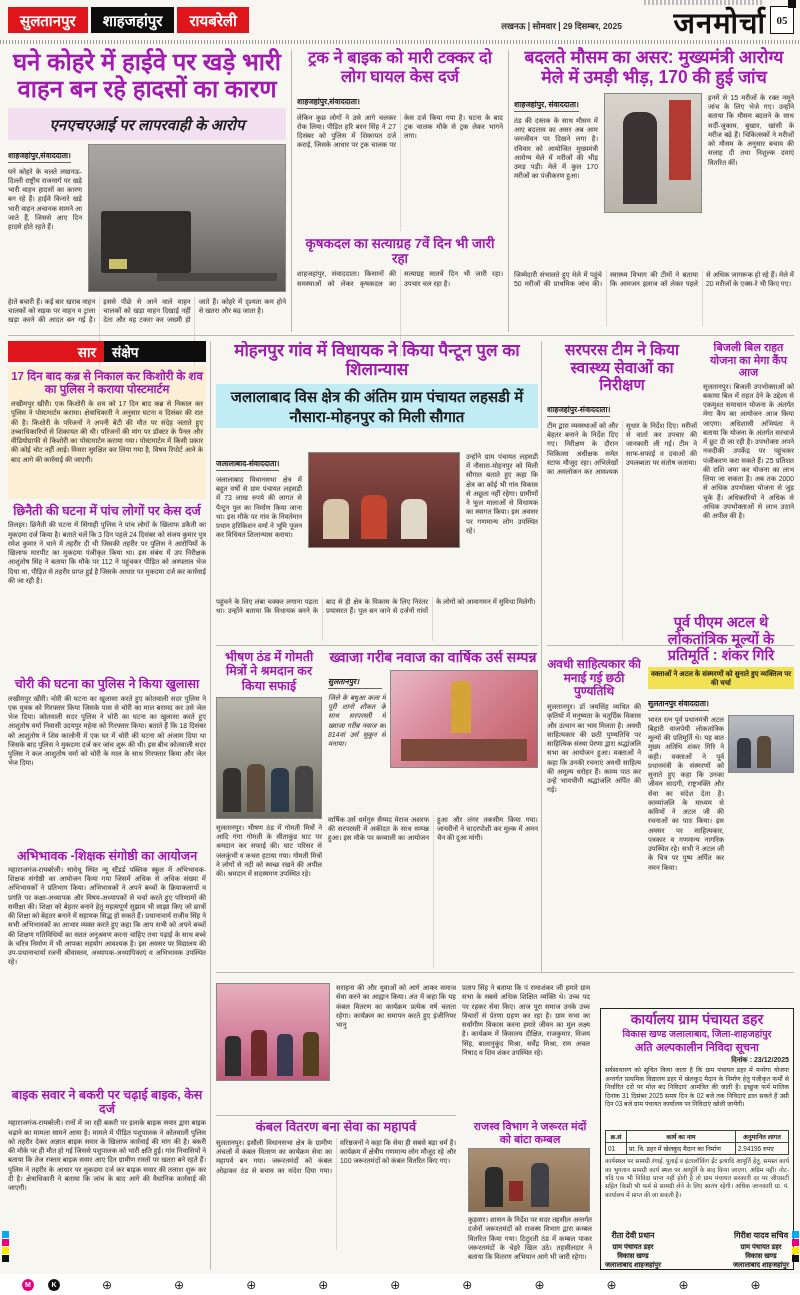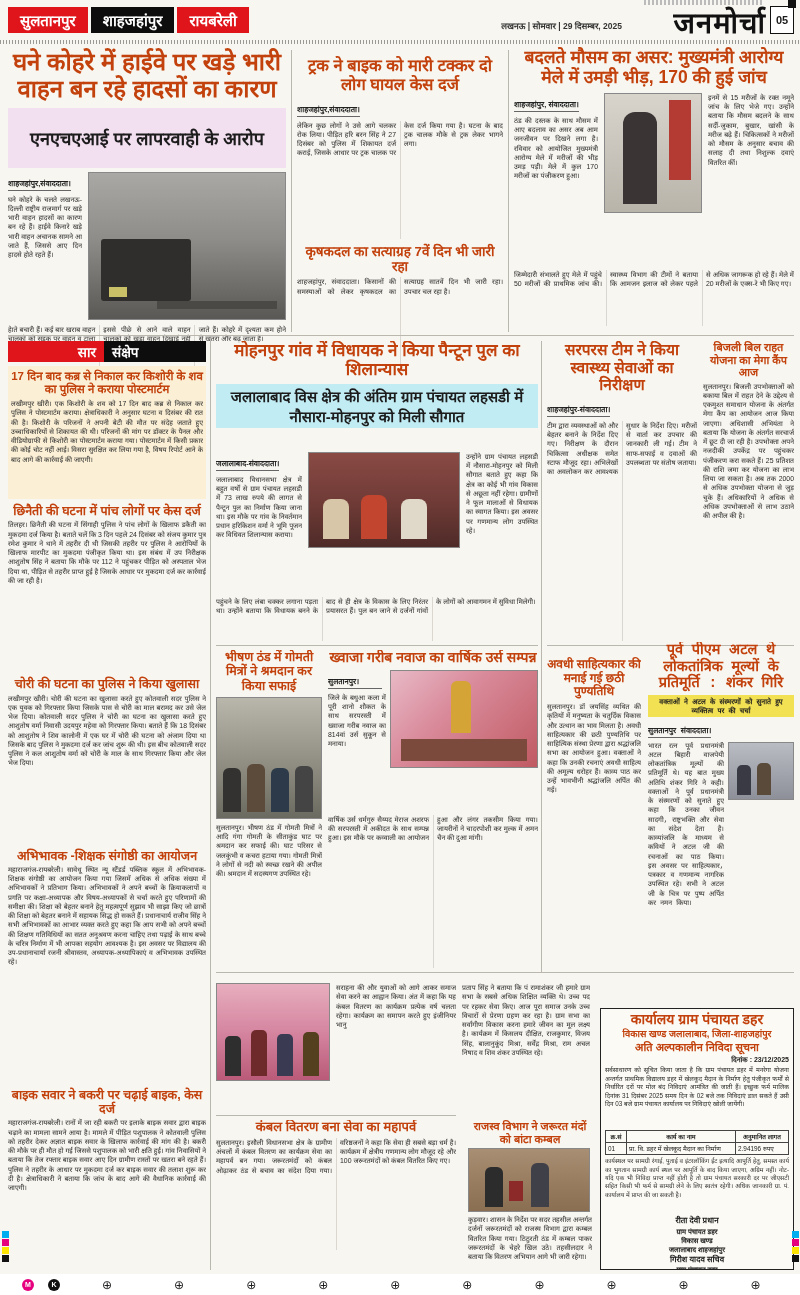--- a/index.html
+++ b/index.html
@@ -1,19 +1,19 @@
 <!DOCTYPE html>
 <html lang="hi"><head>
 <meta charset="utf-8">
 <style>
   html,body{margin:0;padding:0;background:#e8e8e4;}
   .page{position:relative;width:800px;height:1295px;margin:0 auto;background:#f7f6f0;
         font-family:"Liberation Sans","DejaVu Sans",sans-serif;color:#1c1c1c;overflow:hidden;}
   .abs{position:absolute;}
-  .hl{font-weight:700;text-align:center;color:#c2410c;line-height:1.14;}
+  .hl{font-weight:700;text-align:center;color:#a21caf;line-height:1.14;}
   .body{font-size:6.9px;line-height:1.34;text-align:justify;color:#2b2b2b;overflow:hidden;}
   .byline{font-size:7.6px;font-weight:700;color:#222;border-bottom:1px solid #666;
           padding-bottom:2px;margin-bottom:4px;display:inline-block;}
   .cols2{column-count:2;column-gap:8px;column-rule:1px solid #d9d7d0;}
   .cols3{column-count:3;column-gap:8px;column-rule:1px solid #d9d7d0;}
   .vr{position:absolute;width:1px;background:#b9b7ae;}
   .hr{position:absolute;height:1px;background:#b9b7ae;}
   .photo{position:relative;overflow:hidden;border:1px solid #888;}
   .citybox{display:inline-block;color:#fff;font-weight:700;font-size:15px;
            padding:3px 12px;margin-right:3px;}
@@ -30,45 +30,45 @@
 <body>
 
 <div class="page">
 
   <div class="abs" style="left:8px;top:7px;">
     <span class="citybox" style="background:#e0151b;">सुलतानपुर</span><span class="citybox" style="background:#0d0d0d;">शाहजहांपुर</span><span class="citybox" style="background:#e0151b;">रायबरेली</span>
   </div>
   <div class="abs" style="right:178px;top:20px;font-size:8.5px;font-weight:700;color:#333;">लखनऊ | सोमवार | 29 दिसम्बर, 2025</div>
   <div class="abs" style="right:34px;top:2px;font-size:29px;font-weight:700;letter-spacing:1px;color:#111;">जनमोर्चा</div>
   <div class="abs" style="right:36px;top:0;width:120px;height:5px;background:repeating-linear-gradient(90deg,#bbb 0 2px,transparent 2px 4px);"></div>
-  <div class="abs" style="right:6px;top:6px;width:22px;height:26px;border:1.5px solid #111;text-align:center;font-size:11px;font-weight:700;line-height:26px;background:#fff;">05</div>
+  <div class="abs" style="right:6px;top:6px;width:22px;height:26px;border:1.5px solid #111;text-align:center;font-size:11px;font-weight:700;line-height:26px;background:#fff;font-family:Liberation Serif, serif;">05</div>
   <div class="abs" style="right:4px;top:0;width:8px;height:8px;background:#111;"></div>
   <div class="abs" style="left:0;top:40px;width:800px;height:4px;background:repeating-linear-gradient(90deg,#9a9a94 0 1px,transparent 1px 3px);"></div>
 
   <div class="abs" style="left:8px;top:48px;width:278px;">
     <div class="hl" style="font-size:24px;">घने कोहरे में हाईवे पर खड़े भारी वाहन बन रहे हादसों का कारण</div>
-    <div class="subbar" style="background:#f2dff0;font-size:18px;margin:5px 0 4px 0;padding:18px 0;">एनएचएआई पर लापरवाही के आरोप</div>
+    <div class="subbar" style="background:#f2dff0;font-size:15px;margin:5px 0 4px 0;padding:6px 0;font-style:italic;">एनएचएआई पर लापरवाही के आरोप</div>
     <div style="overflow:hidden;">
       <div style="float:left;width:74px;">
         <span class="byline">शाहजहांपुर,संवाददाता।</span>
         <div class="body" style="height:118px;">घने कोहरे के चलते लखनऊ-दिल्ली राष्ट्रीय राजमार्ग पर खड़े भारी वाहन हादसों का कारण बन रहे हैं। हाईवे किनारे खड़े भारी वाहन अचानक सामने आ जाते हैं, जिससे आए दिन हादसे होते रहते हैं।</div>
       </div>
       <div class="photo" style="float:right;width:196px;height:146px;background:linear-gradient(180deg,#a9a8a4 0%,#8e8d89 45%,#595854 100%);">
         <div style="position:absolute;left:12px;bottom:18px;width:90px;height:62px;background:#2f2e2c;border-radius:3px;"></div>
         <div style="position:absolute;left:20px;bottom:22px;width:18px;height:10px;background:#c9c068;"></div>
         <div style="position:absolute;right:8px;bottom:10px;width:120px;height:8px;background:#4a4946;"></div>
       </div>
     </div>
     <div class="body cols3" style="margin-top:5px;height:106px;">हेाते बचारी हैं। कई बार खराब वाहन चालकों को सड़क पर वाहन व ट्राला खड़ा करने की आदत बन गई है। इससे पीछे से आने वाले वाहन चालकों को खड़ा वाहन दिखाई नहीं देता और वह टकरा कर जख्मी हो जाते हैं। कोहरे में दृश्यता कम होने से खतरा और बढ़ जाता है।</div>
     <div class="body" style="height:0;"></div>
   </div>
 
   <div class="vr" style="left:291px;top:50px;height:282px;"></div>
 
-  <div class="abs" style="left:297px;top:56px;width:206px;">
+  <div class="abs" style="left:297px;top:48px;width:206px;">
     <div class="hl" style="font-size:16.5px;">ट्रक ने बाइक को मारी टक्कर दो लोग घायल केस दर्ज</div>
     <div style="margin-top:4px;"><span class="byline">शाहजहांपुर,संवाददाता।</span></div>
     <div class="body cols2" style="height:118px;">लेकिन कुछ लोगों ने उसे आगे चलकर रोक लिया। पीड़ित हरि बरन सिंह ने 27 दिसंबर को पुलिस में शिकायत दर्ज कराई, जिसके आधार पर ट्रक चालक पर केस दर्ज किया गया है। घटना के बाद ट्रक चालक मौके से ट्रक लेकर भागने लगा।</div>
     <div class="hl" style="font-size:13.5px;margin:5px 0 3px 0;">कृषकदल का सत्याग्रह 7वें दिन भी जारी रहा</div>
     <div class="body cols2" style="height:88px;">शाहजहांपुर, संवाददाता। किसानों की समस्याओं को लेकर कृषकदल का सत्याग्रह सातवें दिन भी जारी रहा। उपचार चल रहा है।</div>
   </div>
 
   <div class="vr" style="left:508px;top:50px;height:282px;"></div>
 
   <div class="abs" style="left:514px;top:48px;width:280px;">
@@ -149,21 +149,21 @@
       <div style="position:absolute;left:30px;bottom:6px;width:18px;height:48px;background:#5c4a3a;border-radius:6px 6px 0 0;"></div>
       <div style="position:absolute;left:54px;bottom:6px;width:18px;height:44px;background:#2c3a4a;border-radius:6px 6px 0 0;"></div>
       <div style="position:absolute;left:78px;bottom:6px;width:18px;height:46px;background:#444;border-radius:6px 6px 0 0;"></div>
     </div>
     <div class="body" style="margin-top:4px;height:140px;">सुलतानपुर। भीषण ठंड में गोमती मित्रों ने आदि गंगा गोमती के सीताकुंड घाट पर श्रमदान कर सफाई की। घाट परिसर से जलकुंभी व कचरा हटाया गया। गोमती मित्रों ने लोगों से नदी को स्वच्छ रखने की अपील की। श्रमदान में सदस्यगण उपस्थित रहे।</div>
   </div>
 
   <div class="abs" style="left:328px;top:650px;width:210px;height:318px;overflow:hidden;">
     <div class="hl" style="font-size:14px;">ख्वाजा गरीब नवाज का वार्षिक उर्स सम्पन्न</div>
     <div style="overflow:hidden;margin-top:4px;">
-      <div style="float:left;width:58px;">
+      <div style="float:left;width:58px;font-style:italic;">
         <span class="byline" style="width:54px;">सुलतानपुर।</span>
         <div class="body" style="height:118px;">जिले के बधुआ कला में पूरी शानो शौकत के साथ सरपरस्ती में ख्वाजा गरीब नवाज का 814वां उर्स सुकून से मनाया।</div>
       </div>
       <div class="photo" style="float:right;width:146px;height:96px;background:linear-gradient(135deg,#e8b9c6 0%,#d98a9a 40%,#c05a62 100%);">
         <div style="position:absolute;left:60px;top:10px;width:20px;height:52px;background:#d4a436;border-radius:6px 6px 0 0;"></div>
         <div style="position:absolute;left:10px;bottom:6px;width:126px;height:22px;background:#7c4a3c;"></div>
       </div>
     </div>
     <div class="body cols2" style="margin-top:4px;height:158px;">वार्षिक उर्स धर्मगुरु सैय्यद मेराज अशरफ की सरपरस्ती में अकीदत के साथ सम्पन्न हुआ। इस मौके पर कव्वाली का आयोजन हुआ और लंगर तकसीम किया गया। जायरीनों ने चादरपोशी कर मुल्क में अमन चैन की दुआ मांगी।</div>
   </div>
@@ -181,21 +181,21 @@
     <div class="body" style="margin-top:3px;height:268px;">सुलतानपुर। बिजली उपभोक्ताओं को बकाया बिल में राहत देने के उद्देश्य से एकमुश्त समाधान योजना के अंतर्गत मेगा कैंप का आयोजन आज किया जाएगा। अधिशासी अभियंता ने बताया कि योजना के अंतर्गत सरचार्ज में छूट दी जा रही है। उपभोक्ता अपने नजदीकी उपकेंद्र पर पहुंचकर पंजीकरण करा सकते हैं। 25 प्रतिशत की राशि जमा कर योजना का लाभ लिया जा सकता है। अब तक 2000 से अधिक उपभोक्ता योजना से जुड़ चुके हैं। अधिकारियों ने अधिक से अधिक उपभोक्ताओं से लाभ उठाने की अपील की है।</div>
   </div>
 
   <div class="hr" style="left:547px;top:645px;width:247px;"></div>
 
   <div class="abs" style="left:547px;top:650px;width:94px;height:318px;overflow:hidden;">
     <div class="hl" style="font-size:12px;margin-top:8px;">अवधी साहित्यकार की मनाई गई छठी पुण्यतिथि</div>
     <div class="body" style="margin-top:3px;height:270px;">सुलतानपुर। डॉ जयसिंह व्यथित की कृतियों में मनुष्यता के चतुर्दिक विकास और उत्थान का भाव मिलता है। अवधी साहित्यकार की छठी पुण्यतिथि पर साहित्यिक संस्था प्रेरणा द्वारा श्रद्धांजलि सभा का आयोजन हुआ। वक्ताओं ने कहा कि उनकी रचनाएं अवधी साहित्य की अमूल्य धरोहर हैं। काव्य पाठ कर उन्हें भावभीनी श्रद्धांजलि अर्पित की गई।</div>
   </div>
 
-  <div class="abs" style="left:648px;top:642px;width:146px;height:318px;overflow:hidden;font-family:Liberation Mono, monospace;">
+  <div class="abs" style="left:648px;top:614px;width:146px;height:318px;overflow:hidden;">
     <div class="hl" style="font-size:14.5px;">पूर्व पीएम अटल थे लोकतांत्रिक मूल्यों के प्रतिमूर्ति : शंकर गिरि</div>
     <div class="subbar" style="background:#f3e154;font-size:7px;margin:3px 0;padding:2px 0;">वक्ताओं ने अटल के संस्मरणों को सुनाते हुए व्यक्तित्व पर की चर्चा</div>
     <div><span class="byline">सुलतानपुर संवाददाता।</span></div>
     <div class="photo" style="float:right;width:64px;height:56px;margin:0 0 3px 4px;background:linear-gradient(180deg,#b9bcc2 0%,#8d9099 100%);">
       <div style="position:absolute;left:8px;bottom:4px;width:14px;height:30px;background:#3a3a44;border-radius:5px 5px 0 0;"></div>
       <div style="position:absolute;left:28px;bottom:4px;width:14px;height:32px;background:#5a4a3a;border-radius:5px 5px 0 0;"></div>
     </div>
     <div class="body" style="height:206px;">भारत रत्न पूर्व प्रधानमंत्री अटल बिहारी वाजपेयी लोकतांत्रिक मूल्यों की प्रतिमूर्ति थे। यह बात मुख्य अतिथि शंकर गिरि ने कही। वक्ताओं ने पूर्व प्रधानमंत्री के संस्मरणों को सुनाते हुए कहा कि उनका जीवन सादगी, राष्ट्रभक्ति और सेवा का संदेश देता है। काव्यांजलि के माध्यम से कवियों ने अटल जी की रचनाओं का पाठ किया। इस अवसर पर साहित्यकार, पत्रकार व गणमान्य नागरिक उपस्थित रहे। सभी ने अटल जी के चित्र पर पुष्प अर्पित कर नमन किया।</div>
   </div>
 
@@ -248,21 +248,21 @@
         <th style="width:48px;">अनुमानित लागत</th>
       </tr>
       <tr>
         <td>01</td>
         <td>प्रा. वि. डहर में खेलकूद मैदान का निर्माण</td>
         <td>2.94196 रुपए</td>
       </tr>
     </tbody>
       </table>
     <div class="body" style="font-size:6.2px;height:56px;">कार्यस्थल पर सामग्री रंगाई, पुताई व इंटरलॉकिंग ईंट इत्यादि आपूर्ति हेतु, समस्त कार्य का भुगतान सामग्री कार्य स्थल पर आपूर्ति के बाद किया जाएगा, अग्रिम नहीं। नोट- यदि एक भी निविदा प्राप्त नहीं होती है तो ग्राम पंचायत सरकारी दर पर जीएसटी सहित किसी भी फर्म से सामग्री लेने के लिए स्वतंत्र रहेगी। अधिक जानकारी ग्रा. पं. कार्यालय में प्राप्त की जा सकती है।</div>
-    <div style="display:flex;justify-content:space-between;margin-top:3px;flex-direction:column;">
+    <div style="display:flex;justify-content:space-between;margin-top:18px;">
       <div class="sig">
         <div>रीता देवी प्रधान</div>
         <div style="font-size:6.8px;">ग्राम पंचायत डहर</div>
         <div style="font-size:6.8px;">विकास खण्ड</div>
         <div style="font-size:6.8px;">जलालाबाद शाहजहांपुर</div>
       </div>
       <div class="sig">
         <div>गिरीश यादव सचिव</div>
         <div style="font-size:6.8px;">ग्राम पंचायत डहर</div>
         <div style="font-size:6.8px;">विकास खण्ड</div>

